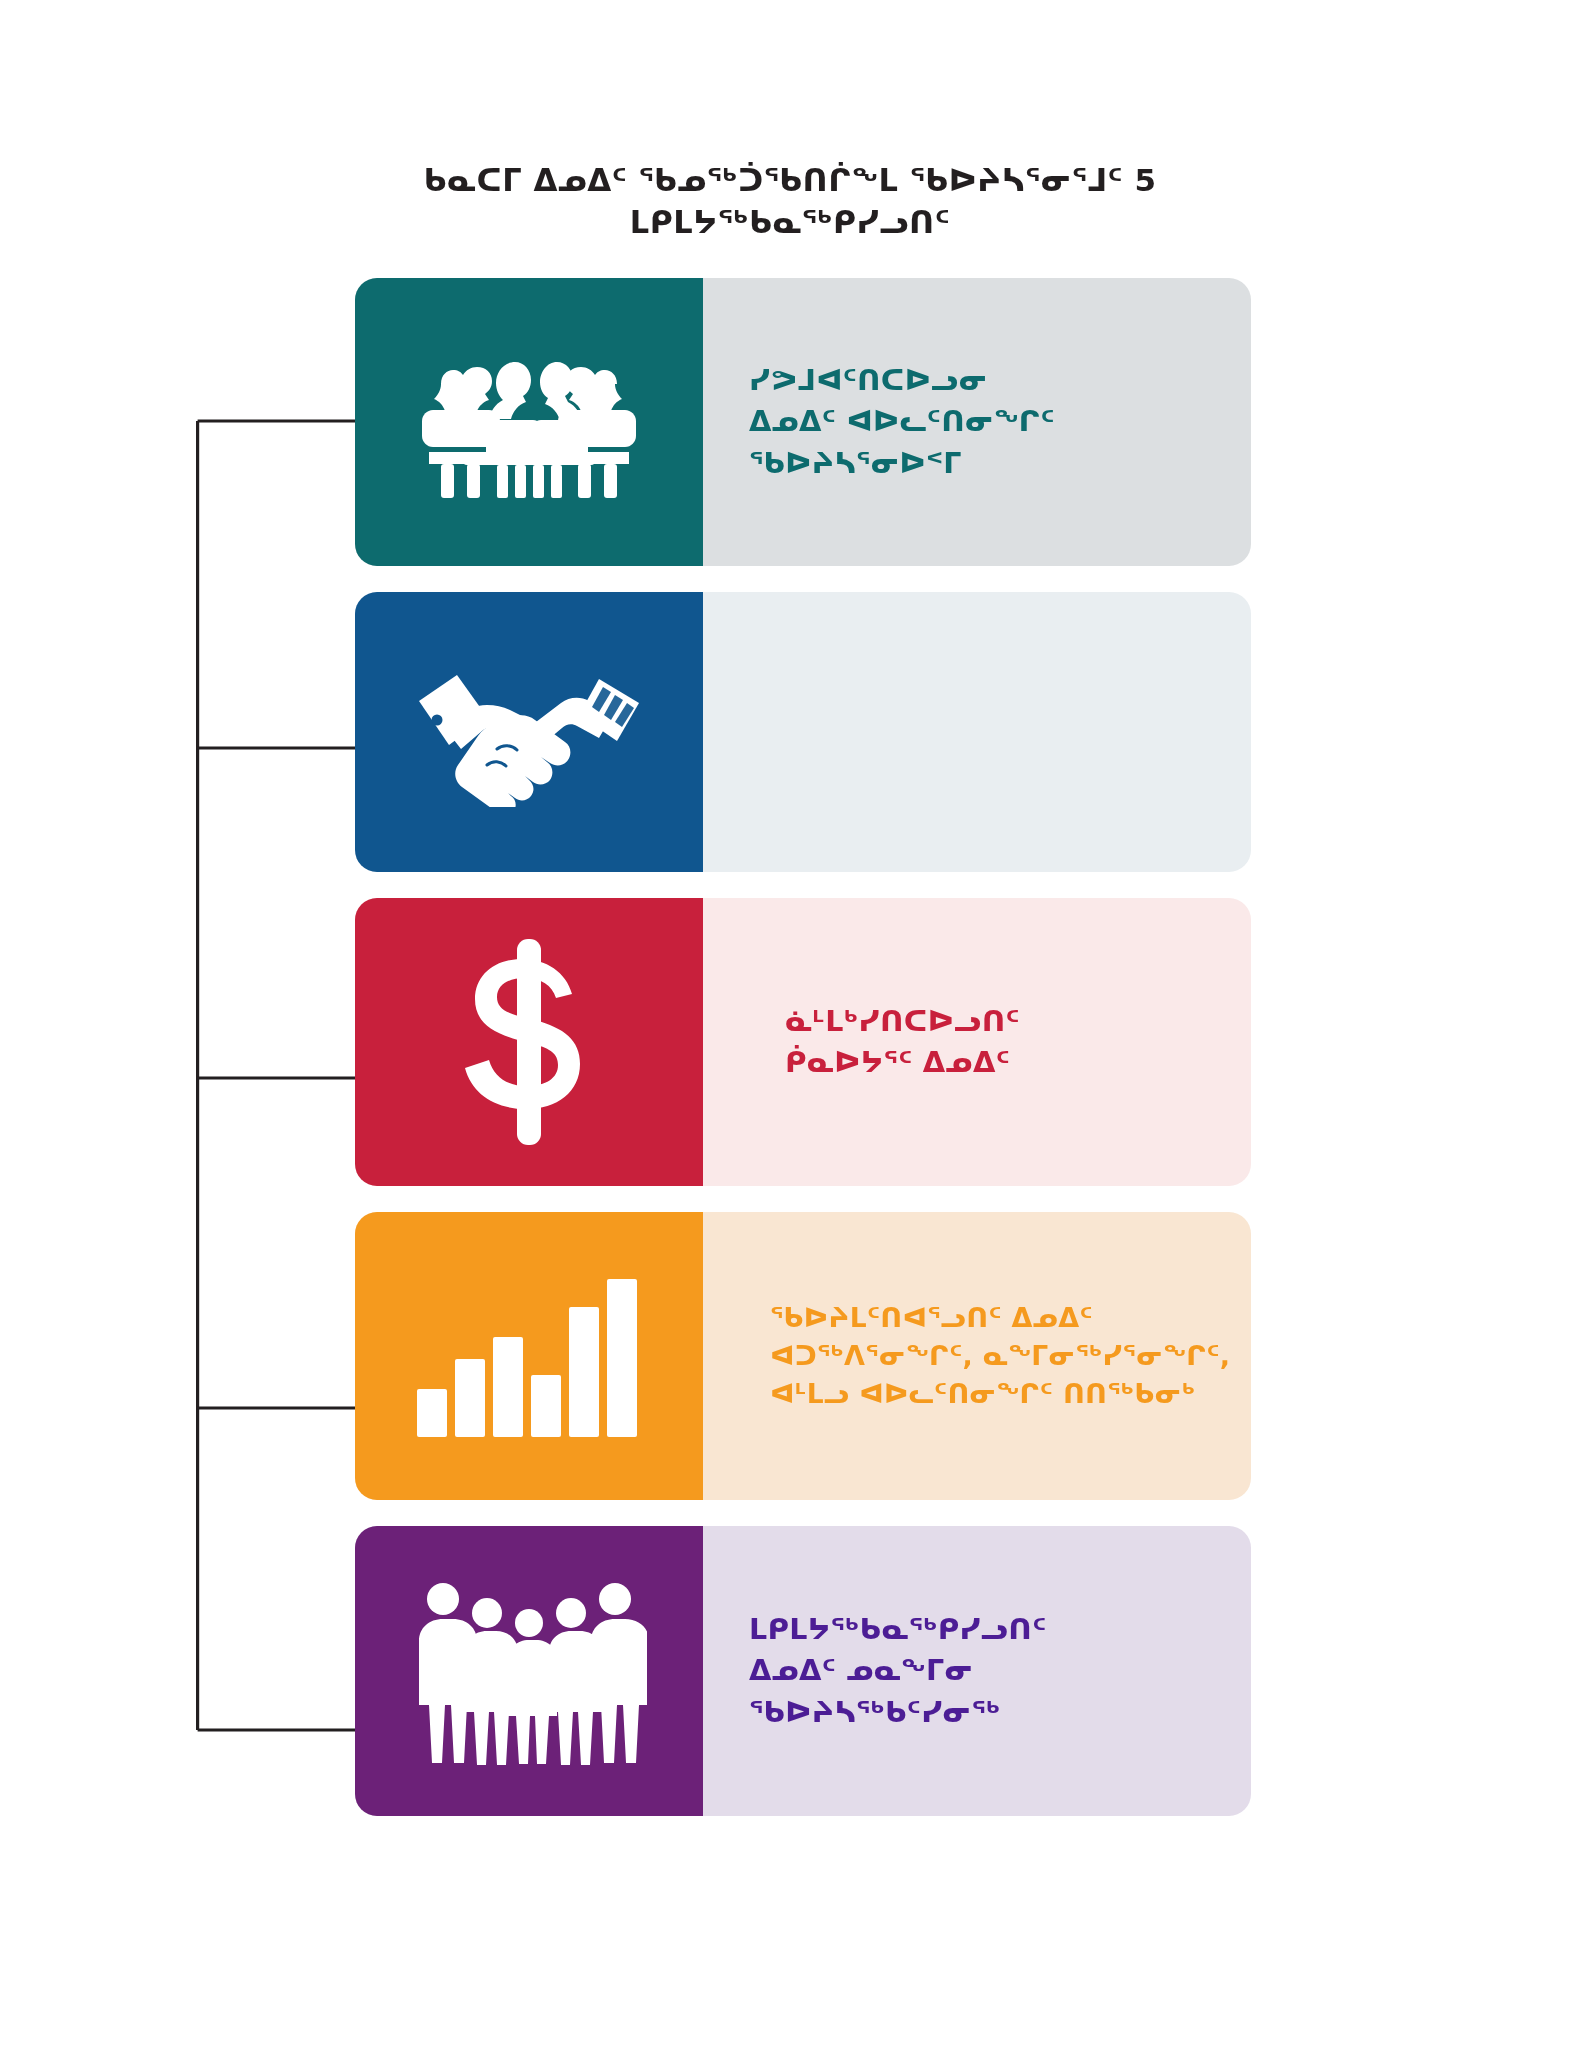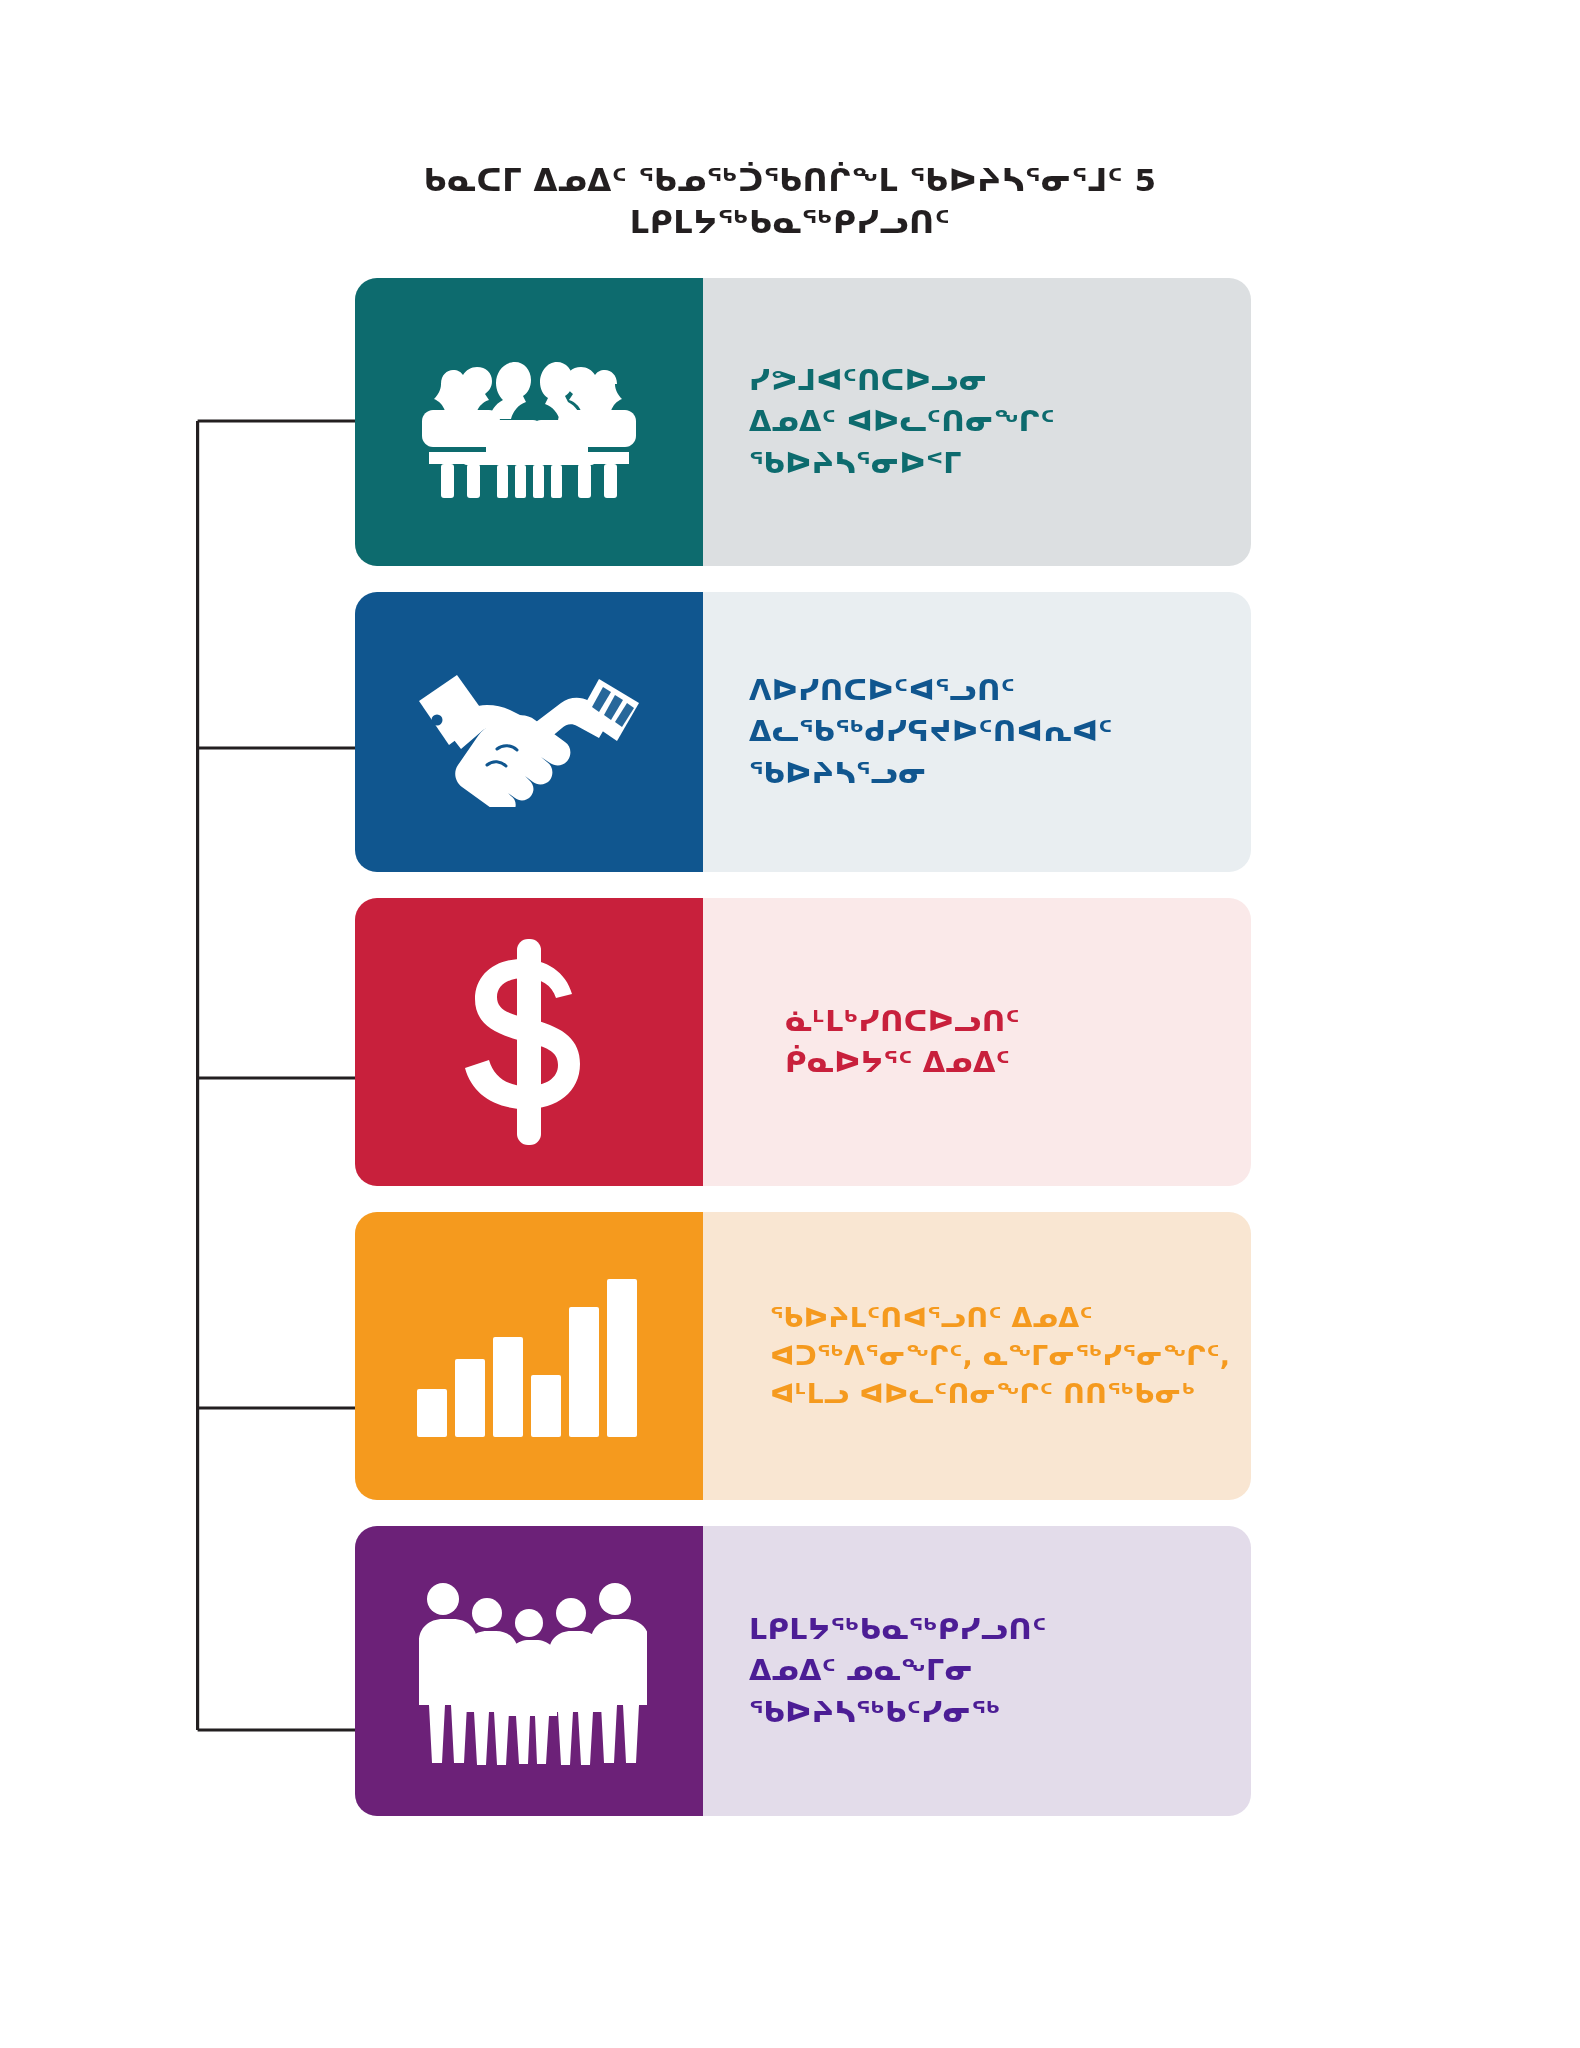--- a/index.html
+++ b/index.html
@@ -177,27 +177,20 @@
           <path d="M148 46c8-6 19-7 28-2l24 13-14 24-22-12c-5-3-11-2-15 2l-12 10-14-16z"></path>
 
           <path d="M186 22 L226 46 L204 84 L166 58 Z"></path>
           <g fill="#10568f">
             <path d="M190 30 L198 35 L186 55 L179 50 Z" opacity="0.9"></path>
             <path d="M202 38 L210 43 L198 63 L191 58 Z" opacity="0.9"></path>
             <path d="M214 46 L221 51 L209 70 L202 65 Z" opacity="0.9"></path>
           </g>
         </svg>
       </div>
-      <div class="card-body">
-        <div class="card-text" style="color:#10568f;">
-          <span class="tline">ᐱᐅᓯᑎᑕᐅᑦᐊᕐᓗᑎᑦ</span>
-          <span class="tline">ᐃᓚᖃᖅᑯᓯᕋᔪᐅᑦᑎᐊᕆᐊᑦ</span>
-          <span class="tline">ᖃᐅᔨᓴᕐᓗᓂ</span>
-        </div>
-      </div>
     </div>
 
     <div class="card card-3" style="background:#fae9e9;">
       <div class="card-icon" style="background:#c8203c;">
         <svg class="icon-svg" width="150" height="210" viewBox="0 0 150 210" fill="#ffffff">
           <rect x="63" y="2" width="24" height="206" rx="11"></rect>
           <path d="M118 57c-6-22-26-35-50-35-27 0-47 16-47 40 0 22 15 33 43 41l16 4c17 5 24 10 24 21 0 13-12 21-31 21-20 0-33-9-38-26l-24 8c7 26 30 41 61 41 31 0 54-17 54-45 0-24-16-36-45-44l-16-4c-15-4-22-9-22-19 0-12 11-19 28-19 16 0 27 7 31 20z"></path>
         </svg>
       </div>
       <div class="card-body">

